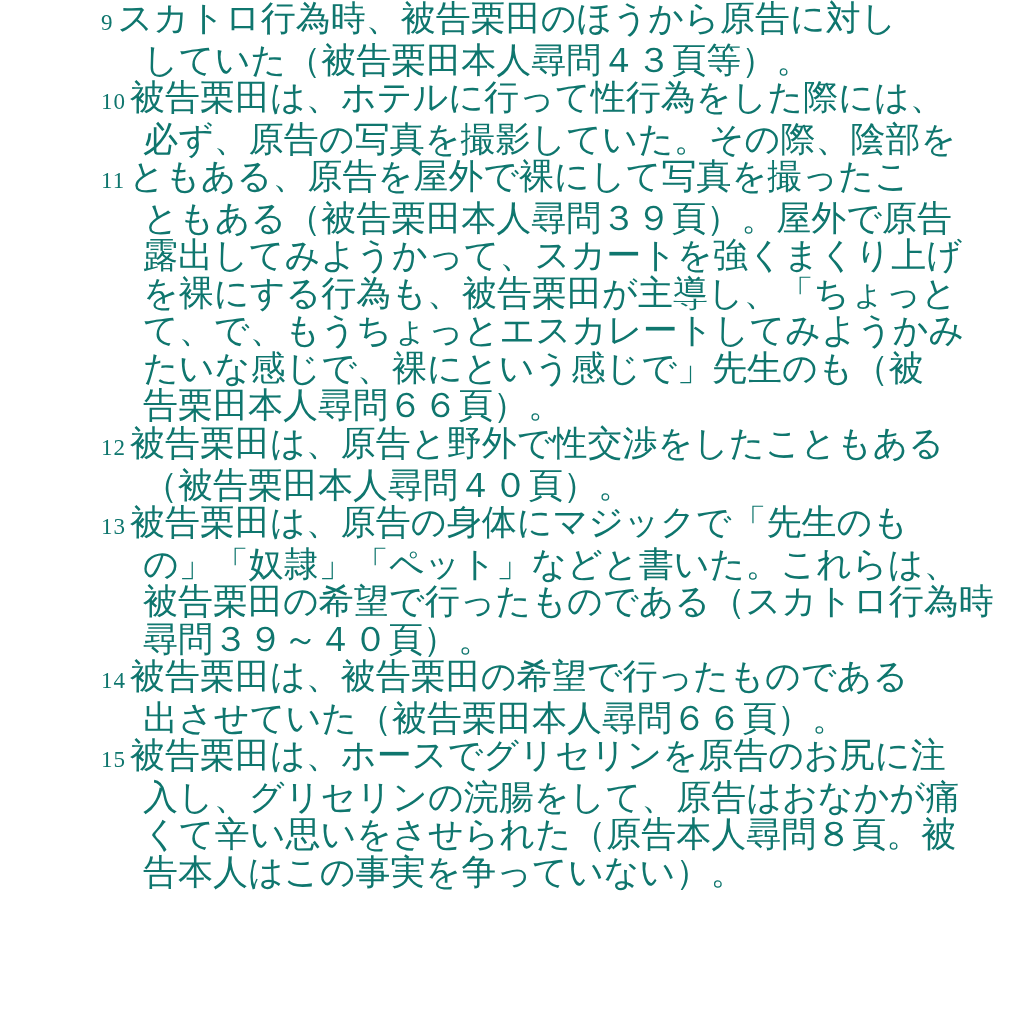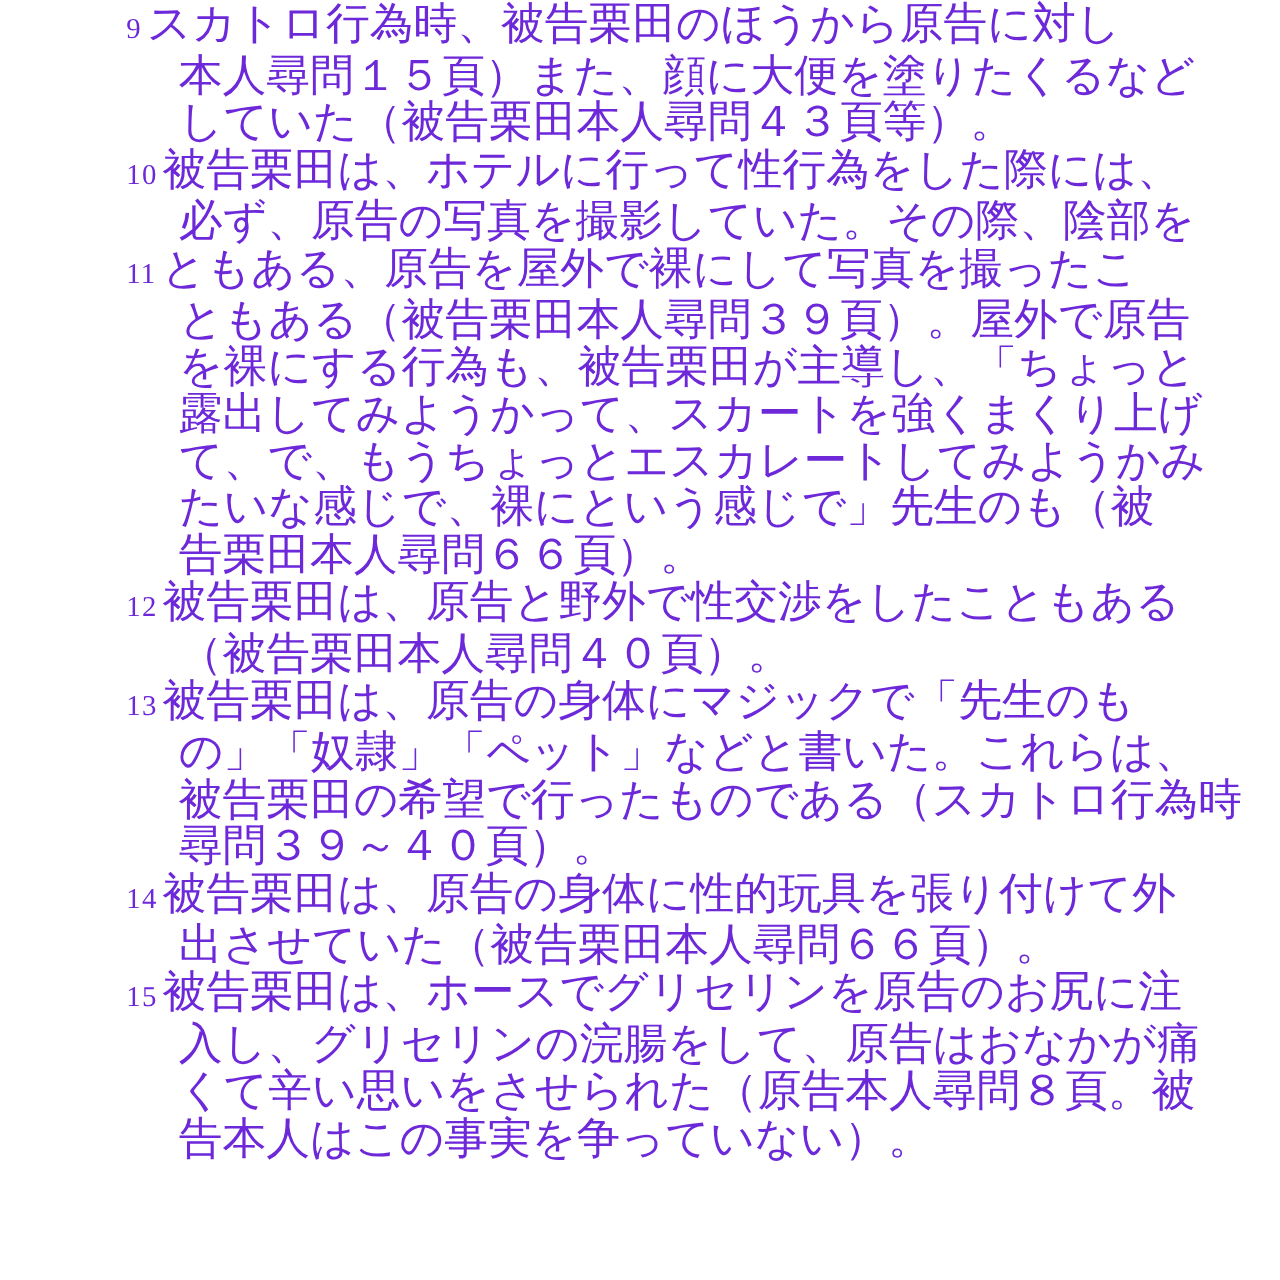--- a/index.html
+++ b/index.html
@@ -9,21 +9,21 @@
     height: 1024px;
     background: #ffffff;
     overflow: hidden;
   }
   .page {
     box-sizing: border-box;
     width: 1024px;
     height: 1024px;
     padding: 0 0 0 101px;
     background: #ffffff;
-    color: #6d28d9;
+    color: #0f766e;
     font-family: "Liberation Serif", "DejaVu Serif", serif;
     overflow: hidden;
   }
   .fact-list { }
   .item {
     padding-left: 42px; 
   }
   .line {
     font-size: 35px;
     line-height: 37.55px;
@@ -40,48 +40,47 @@
   }
   .num:empty { margin-right: 0; }
 </style>
 </head>
 <body>
 
 <div class="page">
   <div class="fact-list">
       <div class="item">
         <div class="line first"><span class="num">9</span><span>スカトロ行為時、被告栗田のほうから原告に対し</span></div>
-        <div class="line cont">本人尋問１５頁）また、顔に大便を塗りたくるなど</div>
         <div class="line cont">していた（被告栗田本人尋問４３頁等）。</div>
       </div>
       <div class="item">
         <div class="line first"><span class="num">10</span><span>被告栗田は、ホテルに行って性行為をした際には、</span></div>
         <div class="line cont">必ず、原告の写真を撮影していた。その際、陰部を</div>
       </div>
       <div class="item">
         <div class="line first"><span class="num">11</span><span>ともある、原告を屋外で裸にして写真を撮ったこ</span></div>
         <div class="line cont">ともある（被告栗田本人尋問３９頁）。屋外で原告</div>
+        <div class="line cont">露出してみようかって、スカートを強くまくり上げ</div>
         <div class="line cont">を裸にする行為も、被告栗田が主導し、「ちょっと</div>
-        <div class="line cont">露出してみようかって、スカートを強くまくり上げ</div>
         <div class="line cont">て、で、もうちょっとエスカレートしてみようかみ</div>
         <div class="line cont">たいな感じで、裸にという感じで」先生のも（被</div>
         <div class="line cont">告栗田本人尋問６６頁）。</div>
       </div>
       <div class="item">
         <div class="line first"><span class="num">12</span><span>被告栗田は、原告と野外で性交渉をしたこともある</span></div>
         <div class="line cont">（被告栗田本人尋問４０頁）。</div>
       </div>
       <div class="item">
         <div class="line first"><span class="num">13</span><span>被告栗田は、原告の身体にマジックで「先生のも</span></div>
         <div class="line cont">の」「奴隷」「ペット」などと書いた。これらは、</div>
         <div class="line cont">被告栗田の希望で行ったものである（スカトロ行為時</div>
         <div class="line cont">尋問３９～４０頁）。</div>
       </div>
       <div class="item">
-        <div class="line first"><span class="num">14</span><span>被告栗田は、原告の身体に性的玩具を張り付けて外</span></div>
+        <div class="line first"><span class="num">14</span><span>被告栗田は、被告栗田の希望で行ったものである</span></div>
         <div class="line cont">出させていた（被告栗田本人尋問６６頁）。</div>
       </div>
       <div class="item">
         <div class="line first"><span class="num">15</span><span>被告栗田は、ホースでグリセリンを原告のお尻に注</span></div>
         <div class="line cont">入し、グリセリンの浣腸をして、原告はおなかが痛</div>
         <div class="line cont">くて辛い思いをさせられた（原告本人尋問８頁。被</div>
         <div class="line cont">告本人はこの事実を争っていない）。</div>
       </div>
     </div>
 </div>

